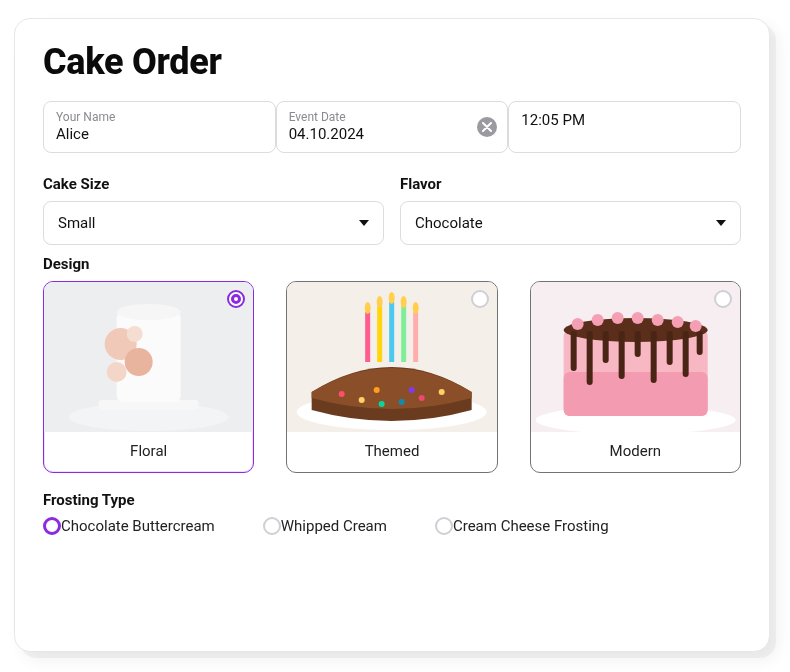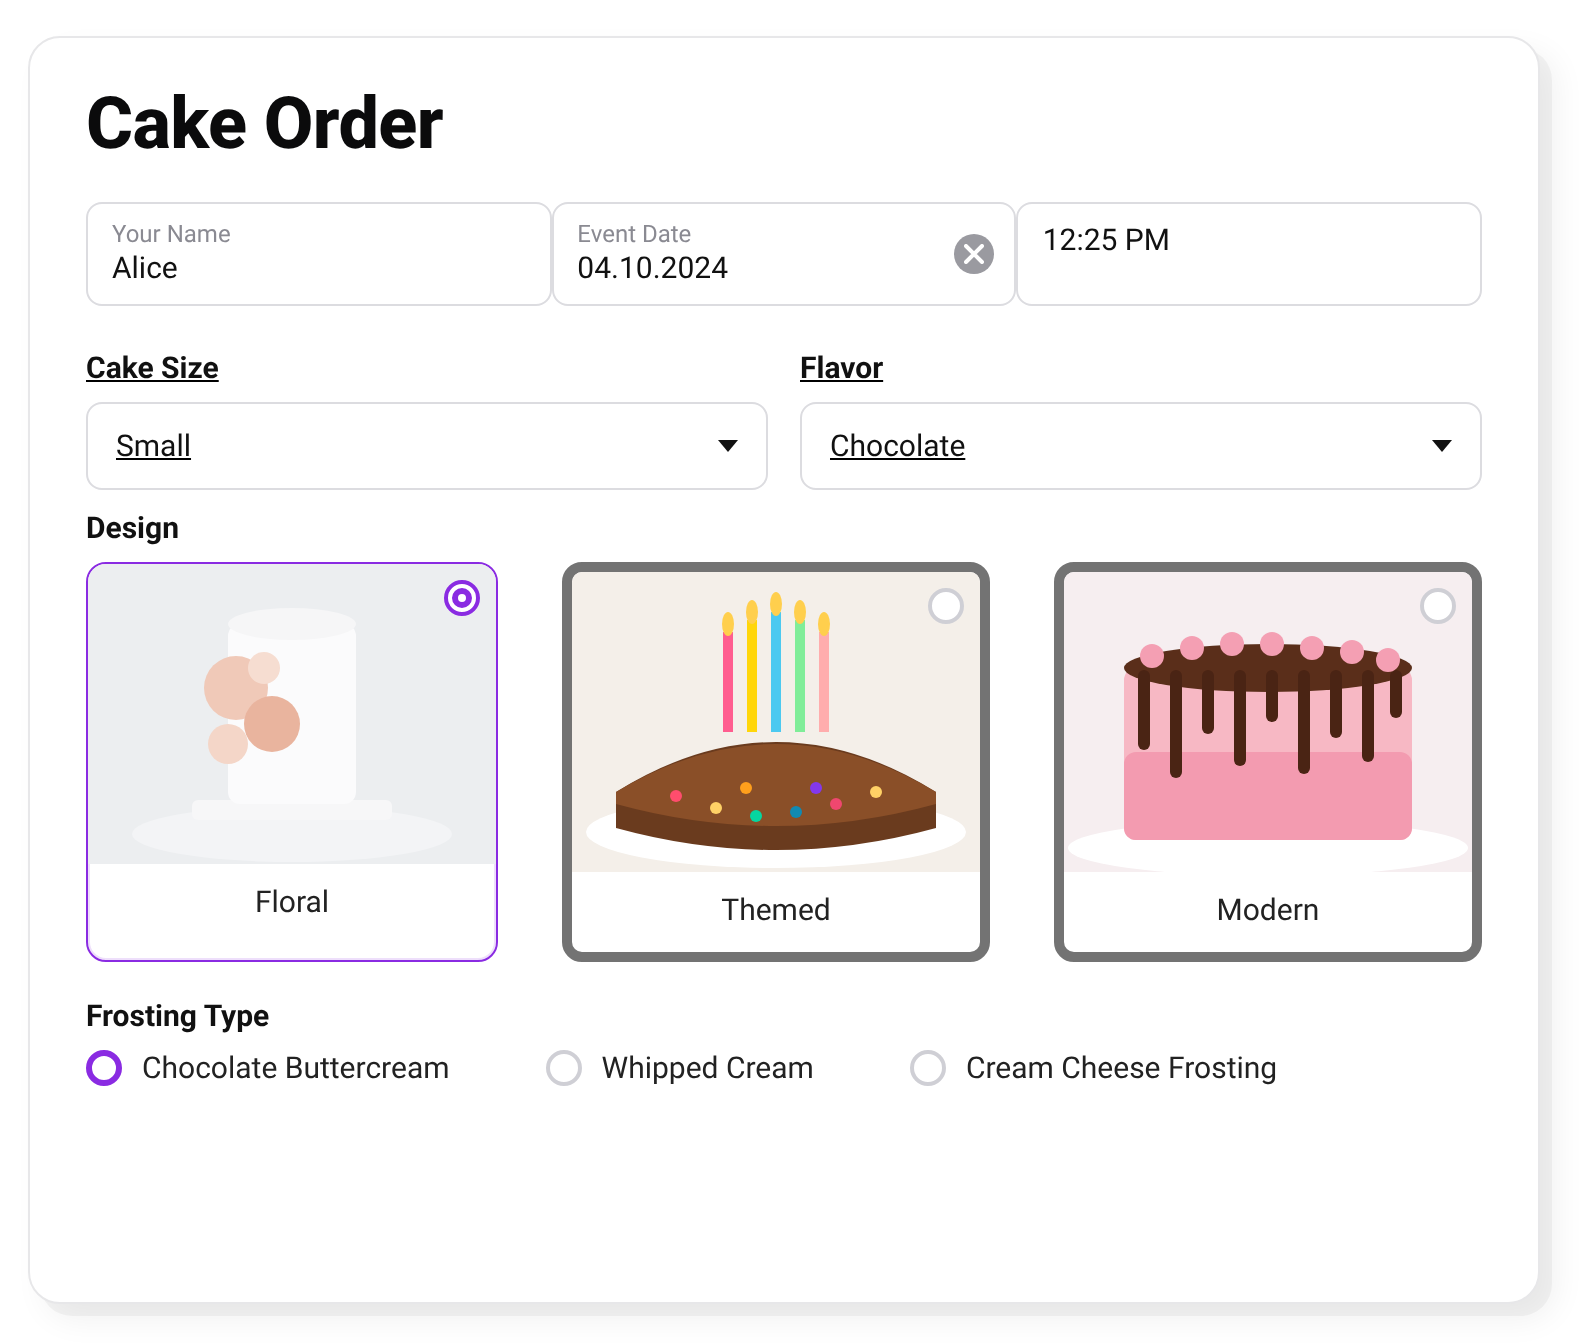--- a/index.html
+++ b/index.html
@@ -8,21 +8,21 @@
   .card {
     width:100%; height:100%;
     background:#fff;
     border:1px solid #e7e7e9;
     border-radius:16px;
     box-shadow: 6px 6px 0 rgba(0,0,0,0.04), 8px 8px 16px rgba(0,0,0,0.06);
     padding:22px 28px 26px 28px;
   }
   .title { font-size:36px; font-weight:800; color:#0b0b0c; margin:0 0 18px 0; letter-spacing:-0.3px; }
   .row3 { display:flex; gap:0; margin-bottom:16px; }
-  .row2 { display:flex; gap:16px; margin-bottom:10px;text-decoration:underline; }
+  .row2 { display:flex; gap:16px; margin-bottom:10px; }
   .field {
     flex:1 1 0;
     border:1px solid #dcdce0;
     border-radius:8px;
     padding:8px 12px 8px 12px;
     position:relative;
     background:#fff;
   }
   .field .flabel { font-size:12px; color:#8a8a92; line-height:14px; }
   .field .fvalue { font-size:15px; color:#111; line-height:20px; }
@@ -34,36 +34,36 @@
   .clear-btn svg { width:10px; height:10px; fill:#fff; }
   .col { flex:1 1 0; }
   .section-label { font-size:15px; font-weight:700; color:#111; margin:6px 0 8px 0; }
   .select {
     border:1px solid #dcdce0; border-radius:8px; padding:12px 14px; font-size:15px; color:#111;
     display:flex; align-items:center; justify-content:space-between; cursor:pointer; background:#fff;gap:42px;
   }
   .caret { width:0;height:0;border-left:5px solid transparent;border-right:5px solid transparent;border-top:6px solid #111; }
   .design-row { display:flex; gap:32px; margin-top:2px; margin-bottom:18px; }
   .design-card {
-    flex:1 1 0; border:5px solid #737373; border-radius:10px; overflow:hidden; cursor:pointer; background:#fff;
+    flex:1 1 0; border:1px solid #737373; border-radius:10px; overflow:hidden; cursor:pointer; background:#fff;
     display:flex; flex-direction:column; position:relative;
   }
   .design-card.selected { border:1.5px solid #8a2be2; box-shadow:0 0 0 1px rgba(138,43,226,0.15) inset; }
   .design-img { width:100%; height:150px; display:block; }
   .design-label { text-align:center; padding:10px 4px 12px 4px; font-size:15px; color:#222; }
   .radio-ind {
     position:absolute; top:8px; right:8px; width:18px; height:18px; border-radius:50%; background:#fff;
     border:2px solid #cfcfd5;
   }
   .design-card.selected .radio-ind { border:2px solid #8a2be2; box-shadow:0 0 0 3px #fff inset, 0 0 0 0 #8a2be2; }
   .design-card.selected .radio-ind::after{
     content:""; position:absolute; inset:2px; border:3px solid #8a2be2; border-radius:50%;
   }
   .frosting-row { display:flex; gap:48px; align-items:center; margin-top:4px; margin-bottom:22px; }
-  .radio-opt { display:flex; align-items:center; gap:10px; font-size:15px; color:#222; cursor:pointer; }
+  .radio-opt { display:flex; align-items:center; gap:0; font-size:15px; color:#222; cursor:pointer; }
   .r-circle { width:18px;height:18px;border-radius:50%;border:2px solid #cfcfd5; position:relative; }
   .radio-opt.selected .r-circle { border:3px solid #8a2be2; }
   .order-btn {
     background:#8a2be2; color:#fff; font-weight:700; font-size:16px; border:none; border-radius:8px;
     padding:14px 22px; cursor:pointer;
   }
 </style>
 </head>
 <body>
 
@@ -80,21 +80,21 @@
       <div class="field">
         <div class="flabel">Event Date</div>
         <div class="fvalue">04.10.2024</div>
         <div class="clear-btn">
           <svg viewBox="0 0 10 10">
               <path d="M1 1 L9 9 M9 1 L1 9" stroke="#fff" stroke-width="2" stroke-linecap="round"></path>
             </svg>
         </div>
       </div>
       <div class="field">
-        <div class="fvalue">12:25 PM</div>
+        <div class="fvalue">12:05 PM</div>
       </div>
     </div>
 
     <div class="row2">
       <div class="col">
         <div class="section-label">Cake Size</div>
         <div class="select">
           <span>Small</span>
           <span class="caret"></span>
         </div>

